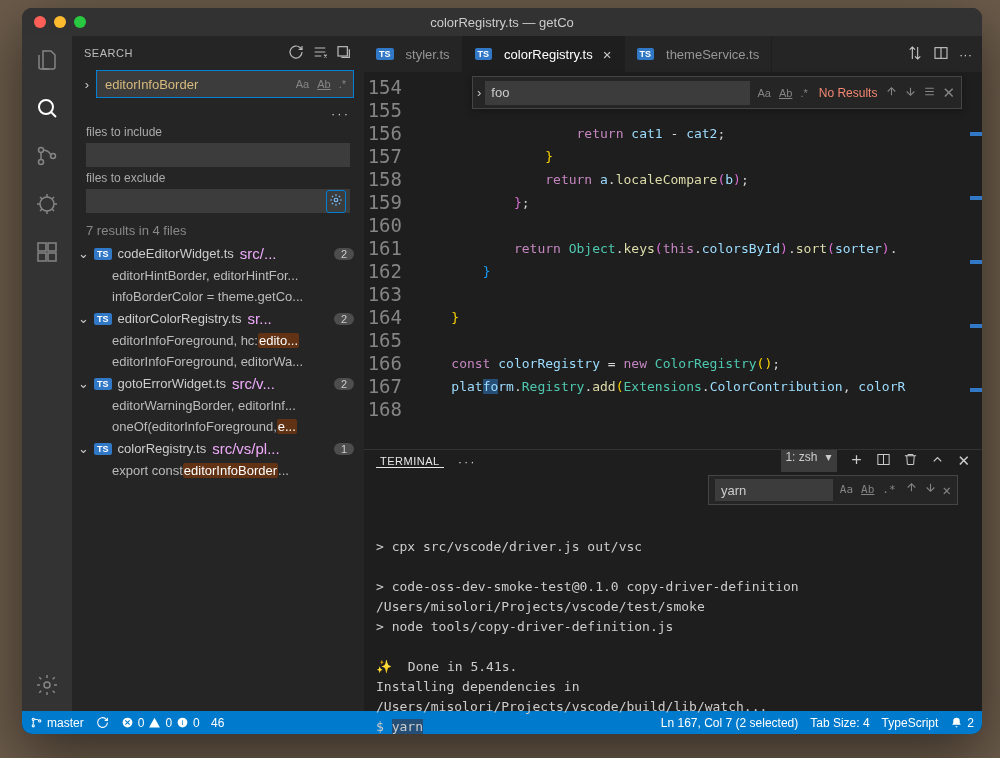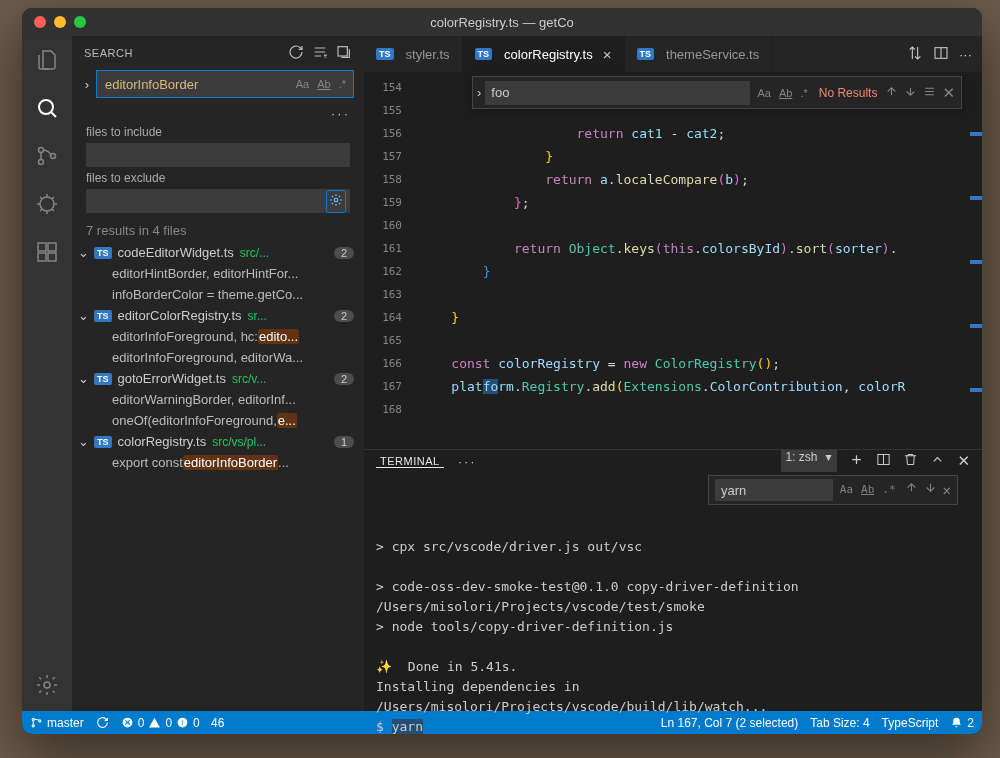--- a/index.html
+++ b/index.html
@@ -56,35 +56,35 @@
   .search-opts span { padding: 2px 3px; border-radius: 3px; }
   .inc-exc { padding: 4px 14px 0 14px; font-size: 12px; color: #aaa; }
   .inc-exc .field { height: 24px; background: #3c3c3c; margin-top: 4px; display:flex; align-items:center; justify-content:flex-end; padding-right:4px;}
   .more-dots { text-align: right; padding: 2px 14px 0 0; color: #ccc; letter-spacing:2px;}
   .results-count { padding: 10px 14px 4px; color: #888; font-size: 13px; }
   .tree { flex: 1; overflow: hidden; font-size: 13px; }
   .file-row, .match-row { display: flex; align-items: center; padding: 3px 10px 3px 6px; color: #ccc; white-space: nowrap; }
   .file-row .chev { width: 16px; color:#ccc; }
   .ts-badge { background:#3178c6; color:#fff; font-size:9px; font-weight:700; padding:1px 3px; border-radius:2px; margin-right:6px; }
   .file-name { color:#ccc; }
-  .file-path { color:#22c55e; font-size:12px; margin-left:6px; overflow:hidden; text-overflow:ellipsis; flex:1; }
+  .file-path { color:#f0abfc; font-size:15px; margin-left:6px; overflow:hidden; text-overflow:ellipsis; flex:1; }
   .badge { background:#4d4d4d; color:#ccc; border-radius:10px; padding:0 7px; font-size:11px; margin-left:4px; }
   .match-row { padding-left: 40px; color:#bbb; overflow:hidden; text-overflow:ellipsis;}
   .hl { background:#613214; color:#fff; padding:0 1px; border-radius:2px;}
 
   .editor-area { flex: 1; display: flex; flex-direction: column; min-width:0; }
   .tabs { height: 36px; background: #252526; display: flex; align-items: stretch; }
   .tab { display: flex; align-items: center; padding: 0 12px; color: #969696; gap:6px; font-size:13px; border-right:1px solid #1e1e1e;}
   .tab.active { background: #1e1e1e; color: #fff; }
   .tab .close { color:#ccc; font-size:15px; margin-left:4px;}
   .tab-actions { margin-left:auto; display:flex; align-items:center; gap:10px; padding-right:10px; color:#ccc;}
   .tab-actions svg { width:16px; height:16px;}
 
   .editor-body { flex:1; position:relative; display:flex; background:#1e1e1e; min-height:0;}
-  .gutter { width: 56px; text-align:right; color:#858585; font-family: "SF Mono", Menlo, monospace; font-size:11px; padding-top:4px; line-height:23px;}
+  .gutter { width: 56px; text-align:right; color:#858585; font-family: "SF Mono", Menlo, monospace; font-size:19px; padding-top:4px; line-height:23px;}
   .gutter div { padding-right:18px;}
   .code { flex:1; font-family:"SF Mono", Menlo, monospace; font-size:13px; line-height:23px; padding-top:4px; white-space:pre; overflow:hidden; color:#d4d4d4;}
   .kw { color:#c586c0;} .fn{color:#dcdcaa;text-align:right;} .var{color:#9cdcfe;} .cls{color:#4ec9b0;} .op{color:#d4d4d4;}
   .brace{color:#ffd700;} .brace2{color:#da70d6;} .brace3{color:#179fff;}
 
   .find-widget {
     position:absolute; top:4px; right:20px; width:490px; height:33px;
     background:#252526; border:1px solid #454545; display:flex; align-items:center;
     padding:0 6px 0 4px; box-shadow:0 2px 8px rgba(0,0,0,0.3);
   }

